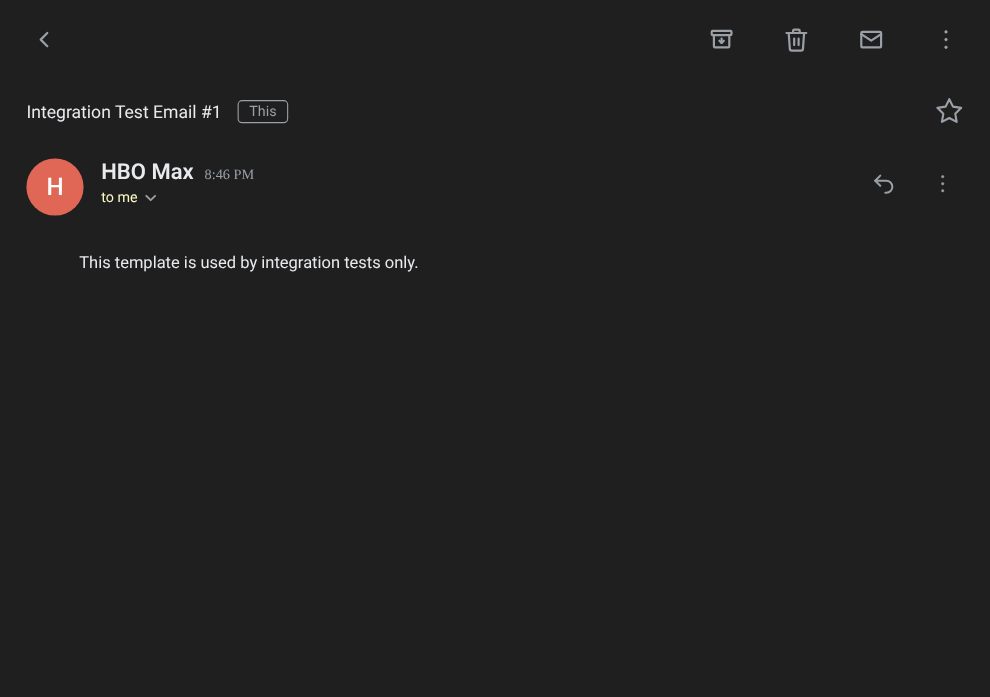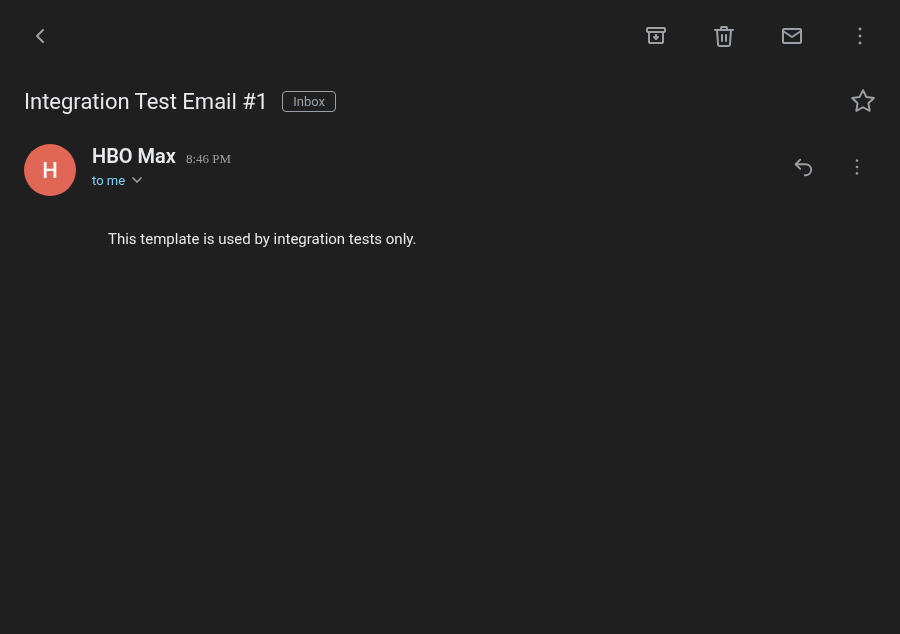--- a/index.html
+++ b/index.html
@@ -57,21 +57,21 @@
     }
 
     .subject-row {
       display: flex;
       align-items: center;
       padding: 16px 24px 20px 24px;
       gap: 14px;
     }
 
     .subject-title {
-      font-size: 22px;
+      font-size: 16px;
       font-weight: 400;
       color: #e8eaed;
     }
 
     .inbox-badge {
       border: 1px solid #9aa0a6;
       border-radius: 4px;
       padding: 2px 10px;
       font-size: 13px;
       color: #9aa0a6;
@@ -139,21 +139,21 @@
 
     .recipient-row {
       display: flex;
       align-items: center;
       gap: 4px;
       margin-top: 4px;
     }
 
     .recipient-text {
       font-size: 13px;
-      color: #7dd3fc;
+      color: #fef9c3;
     }
 
     .chevron-down {
       cursor: pointer;
       color: #9aa0a6;
       display: flex;
       align-items: center;
     }
 
     .chevron-down svg {
@@ -185,21 +185,21 @@
 
     .action-btn svg {
       width: 22px;
       height: 22px;
       fill: none;
       stroke: #9aa0a6;
       stroke-width: 2;
     }
 
     .email-body {
-      padding: 16px 24px 16px 108px;
+      padding: 16px 24px 16px 72px;
     }
 
     .email-body-text {
       font-size: 15px;
       color: #e8eaed;
       line-height: 1.5;
     }
   </style>
 </head>
 <body>
@@ -243,21 +243,21 @@
         <circle cx="12" cy="5" r="1.2" fill="#9aa0a6" stroke="#9aa0a6" stroke-width="0.5"></circle>
         <circle cx="12" cy="12" r="1.2" fill="#9aa0a6" stroke="#9aa0a6" stroke-width="0.5"></circle>
         <circle cx="12" cy="19" r="1.2" fill="#9aa0a6" stroke="#9aa0a6" stroke-width="0.5"></circle>
       </svg>
     </div>
   </div>
 </div>
 
 <div class="subject-row">
   <span class="subject-title">Integration Test Email #1</span>
-  <span class="inbox-badge">Inbox</span>
+  <span class="inbox-badge">This</span>
   <div class="star-btn">
     <svg viewBox="0 0 24 24">
       <polygon points="12 2 15.09 8.26 22 9.27 17 14.14 18.18 21.02 12 17.77 5.82 21.02 7 14.14 2 9.27 8.91 8.26 12 2" stroke-linecap="round" stroke-linejoin="round"></polygon>
     </svg>
   </div>
 </div>
 
 <div class="email-header">
   <div class="avatar">H</div>
   <div class="sender-info">

